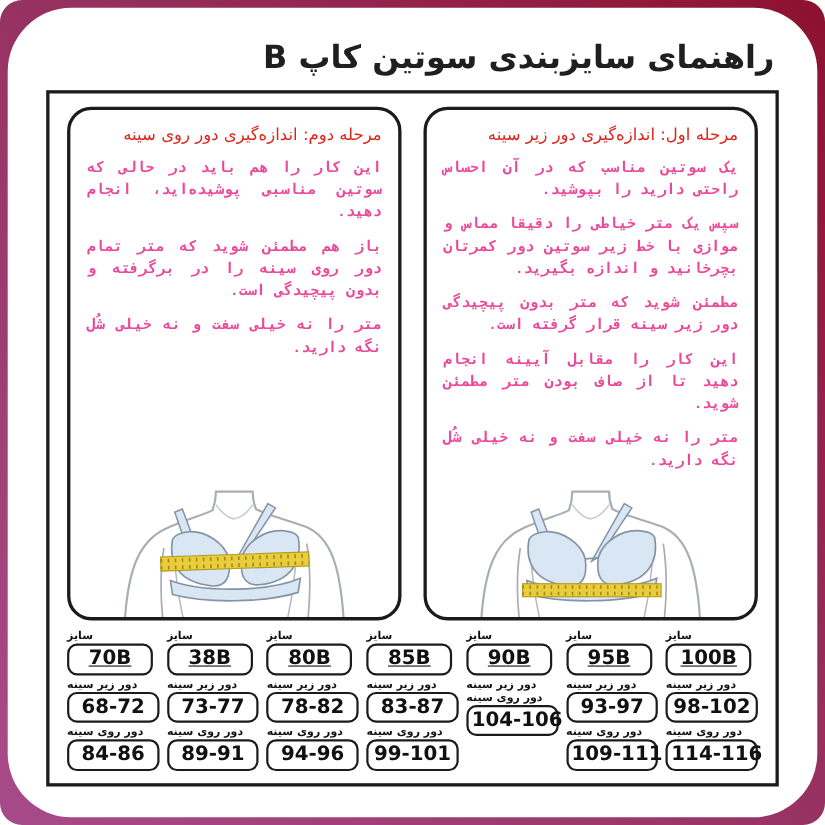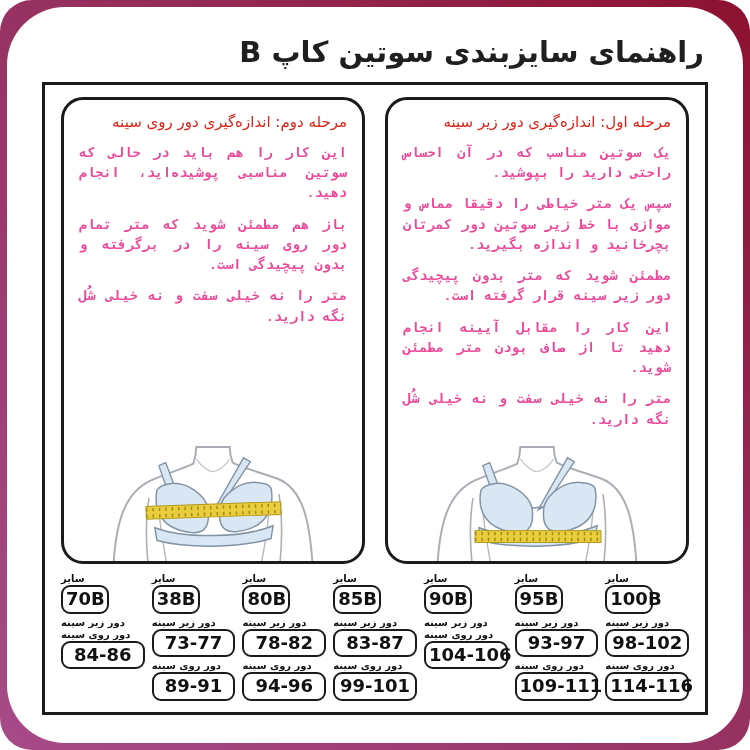--- a/index.html
+++ b/index.html
@@ -1,19 +1,19 @@
 <!DOCTYPE html>
 <html lang="fa"><head>
 <meta charset="utf-8">
 <style>
   * { margin:0; padding:0; box-sizing:border-box; }
   html,body { width:750px; height:750px; background:#ffffff; font-family:"DejaVu Sans",sans-serif; }
   .frame {
     position:absolute; inset:0; width:750px; height:750px;
-    border-radius:32px; padding:7px;
+    border-radius:20px; padding:7px;
     background:linear-gradient(to bottom left,#8d1130 0%, #95305e 45%, #a74b89 100%);
   }
   .card {
     width:100%; height:100%; background:#ffffff; border-radius:58px;
     padding:18px 35px 28px 35px; direction:rtl;
     display:flex; flex-direction:column;
   }
   .title {
     text-align:right; font-size:29px; font-weight:bold; color:#1f1f1f;
     padding:10px 4px 12px 0; line-height:1.2;
@@ -49,21 +49,21 @@
   .cell-label {
     font-size:10px; font-weight:bold; color:#111; white-space:nowrap;
     margin-bottom:1px; direction:rtl;
   }
   .cell-box {
     border:2.5px solid #1b1b1b; border-radius:9px; background:#fff;
     font-weight:bold; font-size:18px; color:#111; text-align:center;
     padding:2px 3px; margin-bottom:3px; direction:ltr; line-height:1.15;
     white-space:nowrap;
   }
-  .cell-box.size  { width:48px; }
+  .cell-box.size  { width:78px;text-decoration:underline; }
   .cell-box.range { width:100%; }
 </style>
 </head>
 <body>
 
 <div class="frame">
   <div class="card">
 
     <h1 class="title">راهنمای سایزبندی سوتین کاپ B</h1>
 
@@ -129,20 +129,21 @@
           </div>
         </section>
 
       </div>
 
       <div class="size-table">
   <div class="size-col">
     <div class="cell-label">سایز</div>
     <div class="cell-box size">70B</div>
     <div class="cell-label">دور زیر سینه</div>
+    <div class="cell-box range">68-72</div>
     <div class="cell-label">دور روی سینه</div>
     <div class="cell-box range">84-86</div>
   </div>
 
   <div class="size-col">
     <div class="cell-label">سایز</div>
     <div class="cell-box size">38B</div>
     <div class="cell-label">دور زیر سینه</div>
     <div class="cell-box range">73-77</div>
     <div class="cell-label">دور روی سینه</div>

